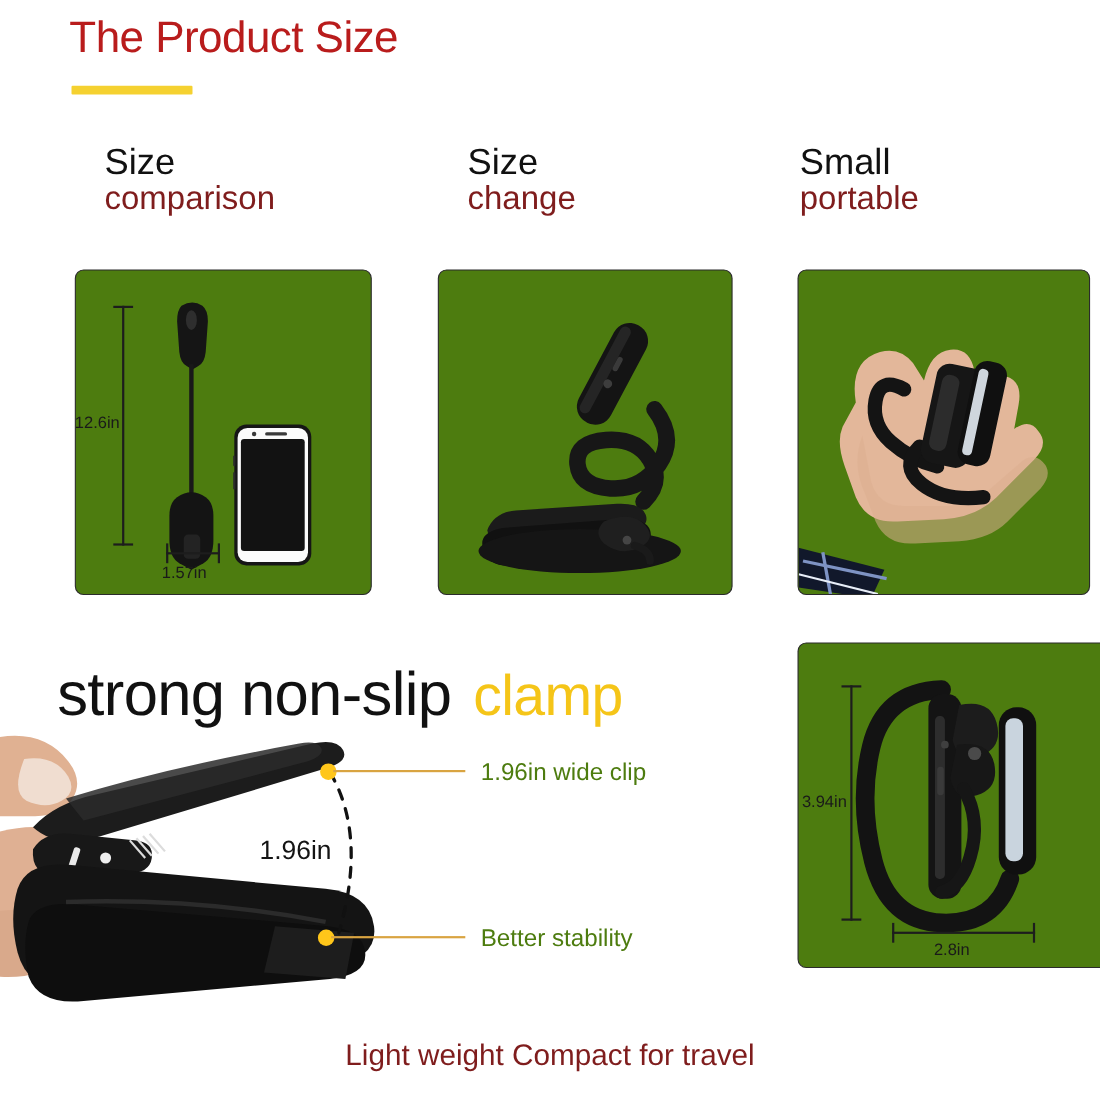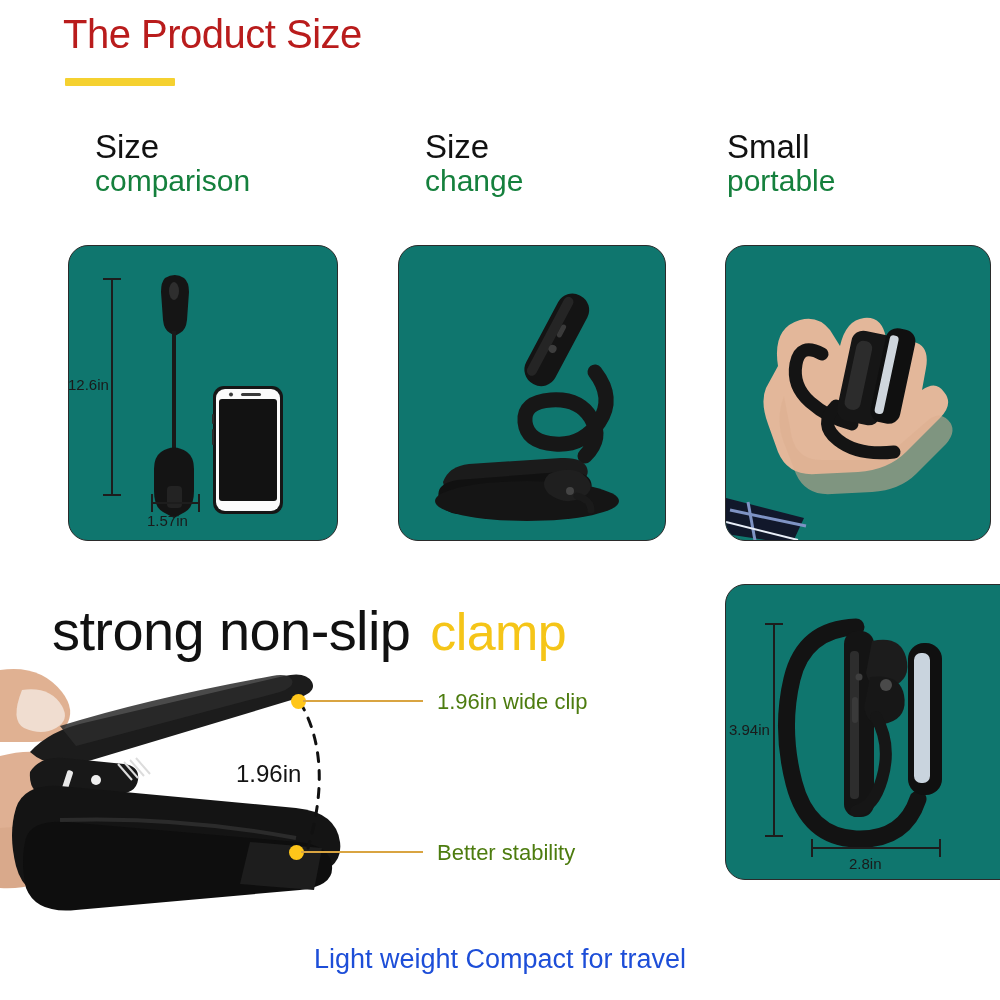--- a/index.html
+++ b/index.html
@@ -46,34 +46,34 @@
     display: block;
     font-size: 33px;
     font-weight: 400;
     color: #111111;
     white-space: nowrap;
   }
   .col-head .line2 {
     display: block;
     font-size: 30px;
     font-weight: 400;
-    color: #15803d;
+    color: #7f1d1d;
     white-space: nowrap;
     margin-top: 2px;
   }
   #head-0 { left: 95px;  top: 130px; }
   #head-1 { left: 425px; top: 130px; }
   #head-2 { left: 727px; top: 130px; }
 
   
   .card {
     position: absolute;
-    background: #0f766e;
+    background: #4d7c0f;
     border: 1.6px solid #2b2b2b;
-    border-radius: 20px;
+    border-radius: 8px;
     overflow: hidden;
   }
   #card-0 { left: 68px;  top: 245px; width: 268px; height: 294px; }
   #card-1 { left: 398px; top: 245px; width: 266px; height: 294px; }
   #card-2 { left: 725px; top: 245px; width: 264px; height: 294px; }
   #card-3 { left: 725px; top: 584px; width: 264px; height: 294px; padding-left: 48px; }
 
   .card-inner { position: absolute; inset: 0; }
 
   
@@ -170,21 +170,21 @@
     white-space: nowrap;
   }
 
   .footer-caption {
     position: absolute;
     left: 0;
     right: 0;
     top: 944px;
     text-align: center;
     font-size: 27px;
-    color: #1d4ed8;
+    color: #7f1d1d;
   }
 
   svg { display: block; }
 </style>
 </head>
 <body>
 
 <div class="page-title">The Product Size</div>
 <div class="title-rule"></div>
 

